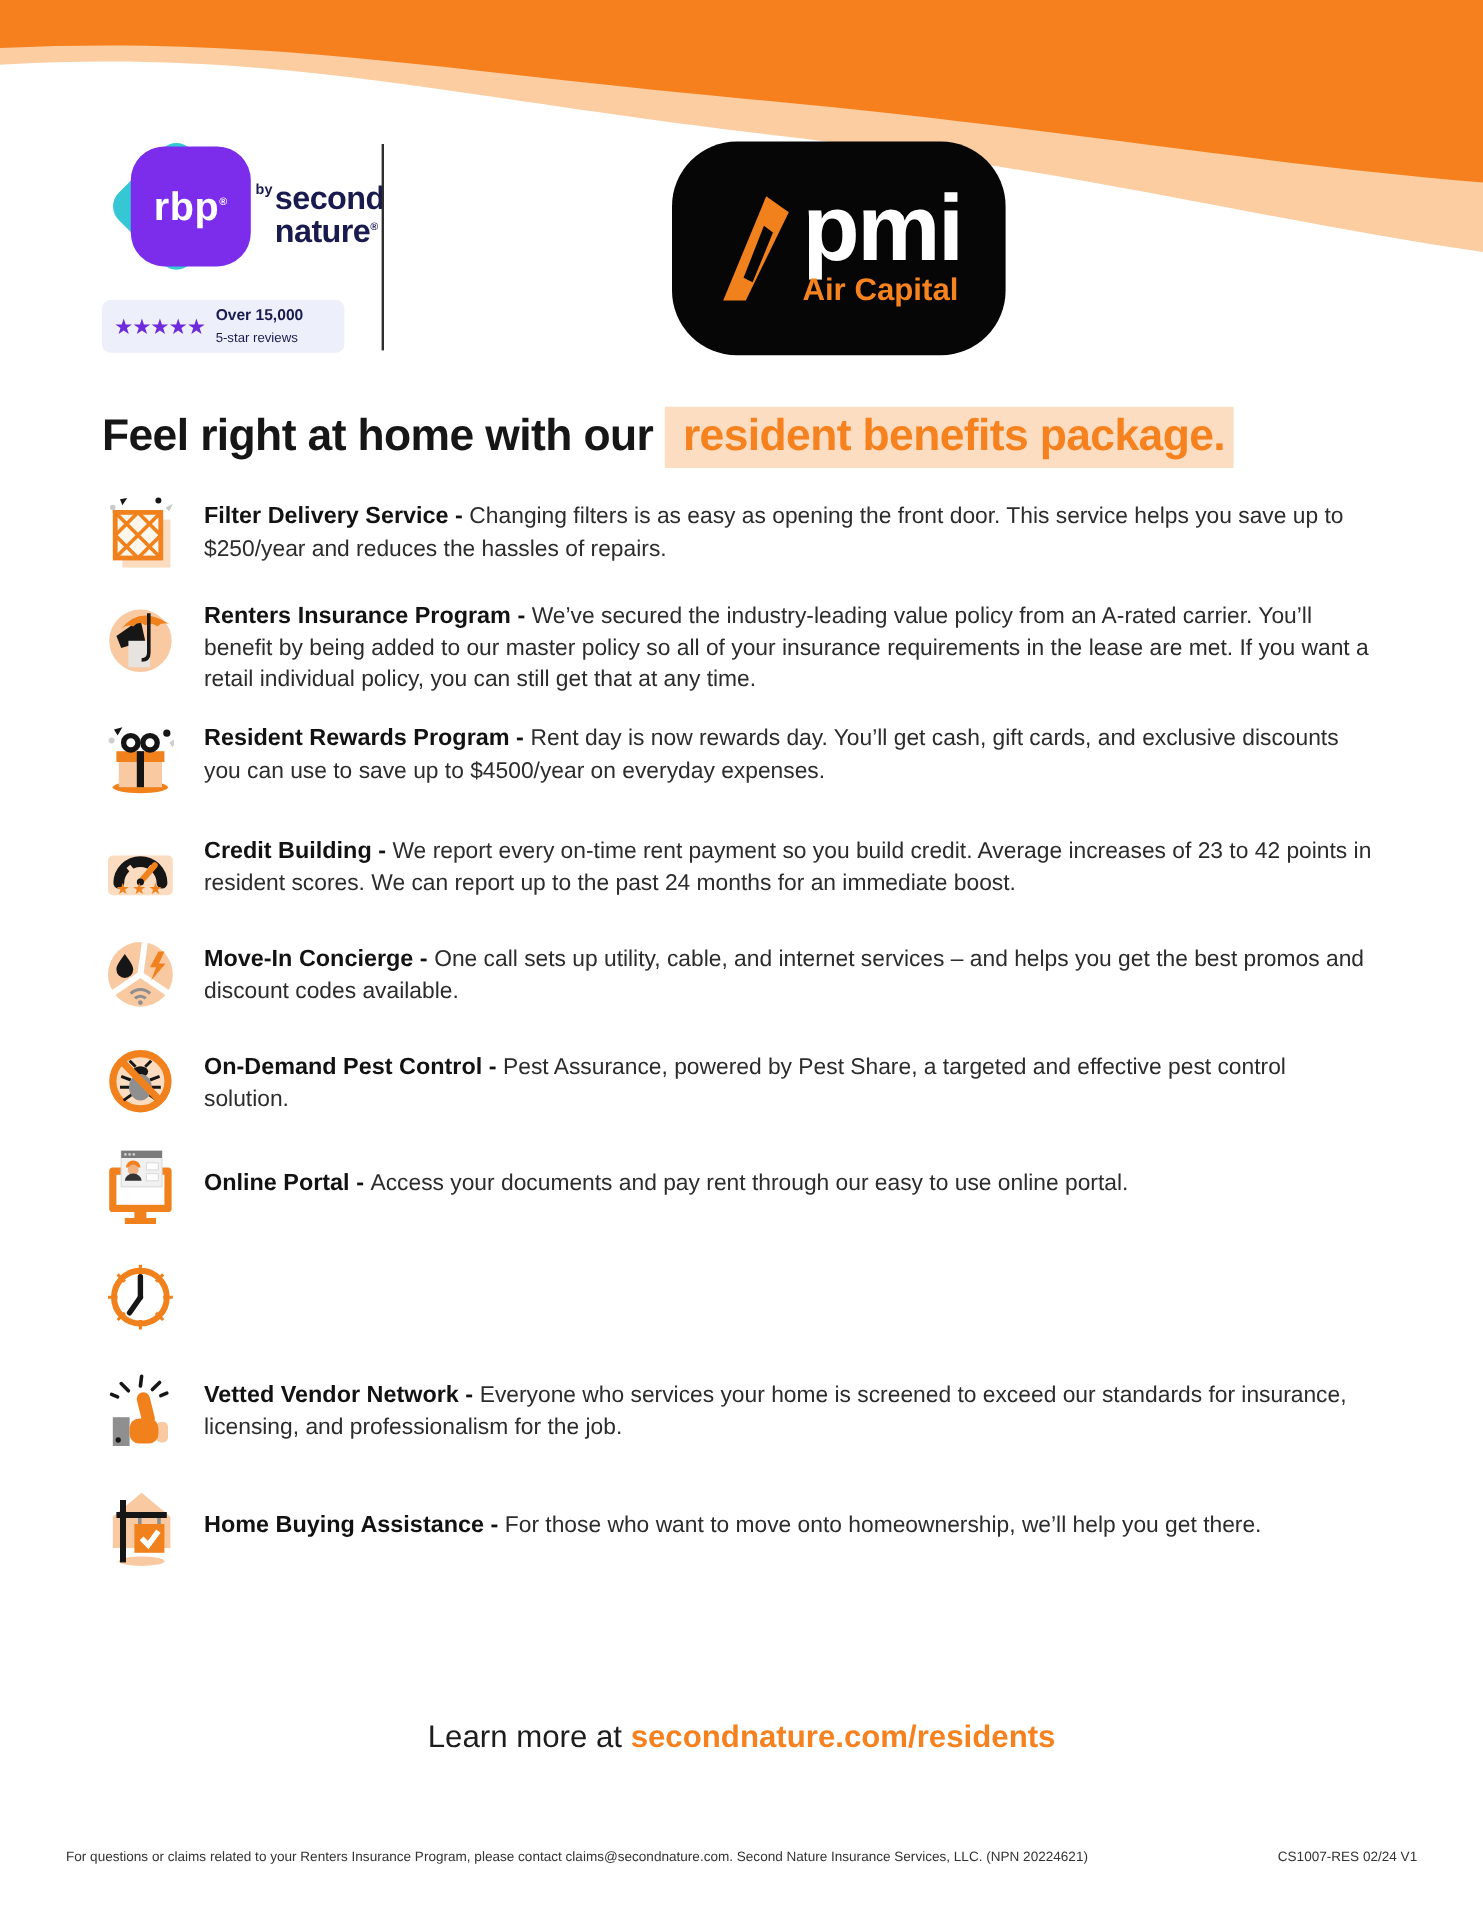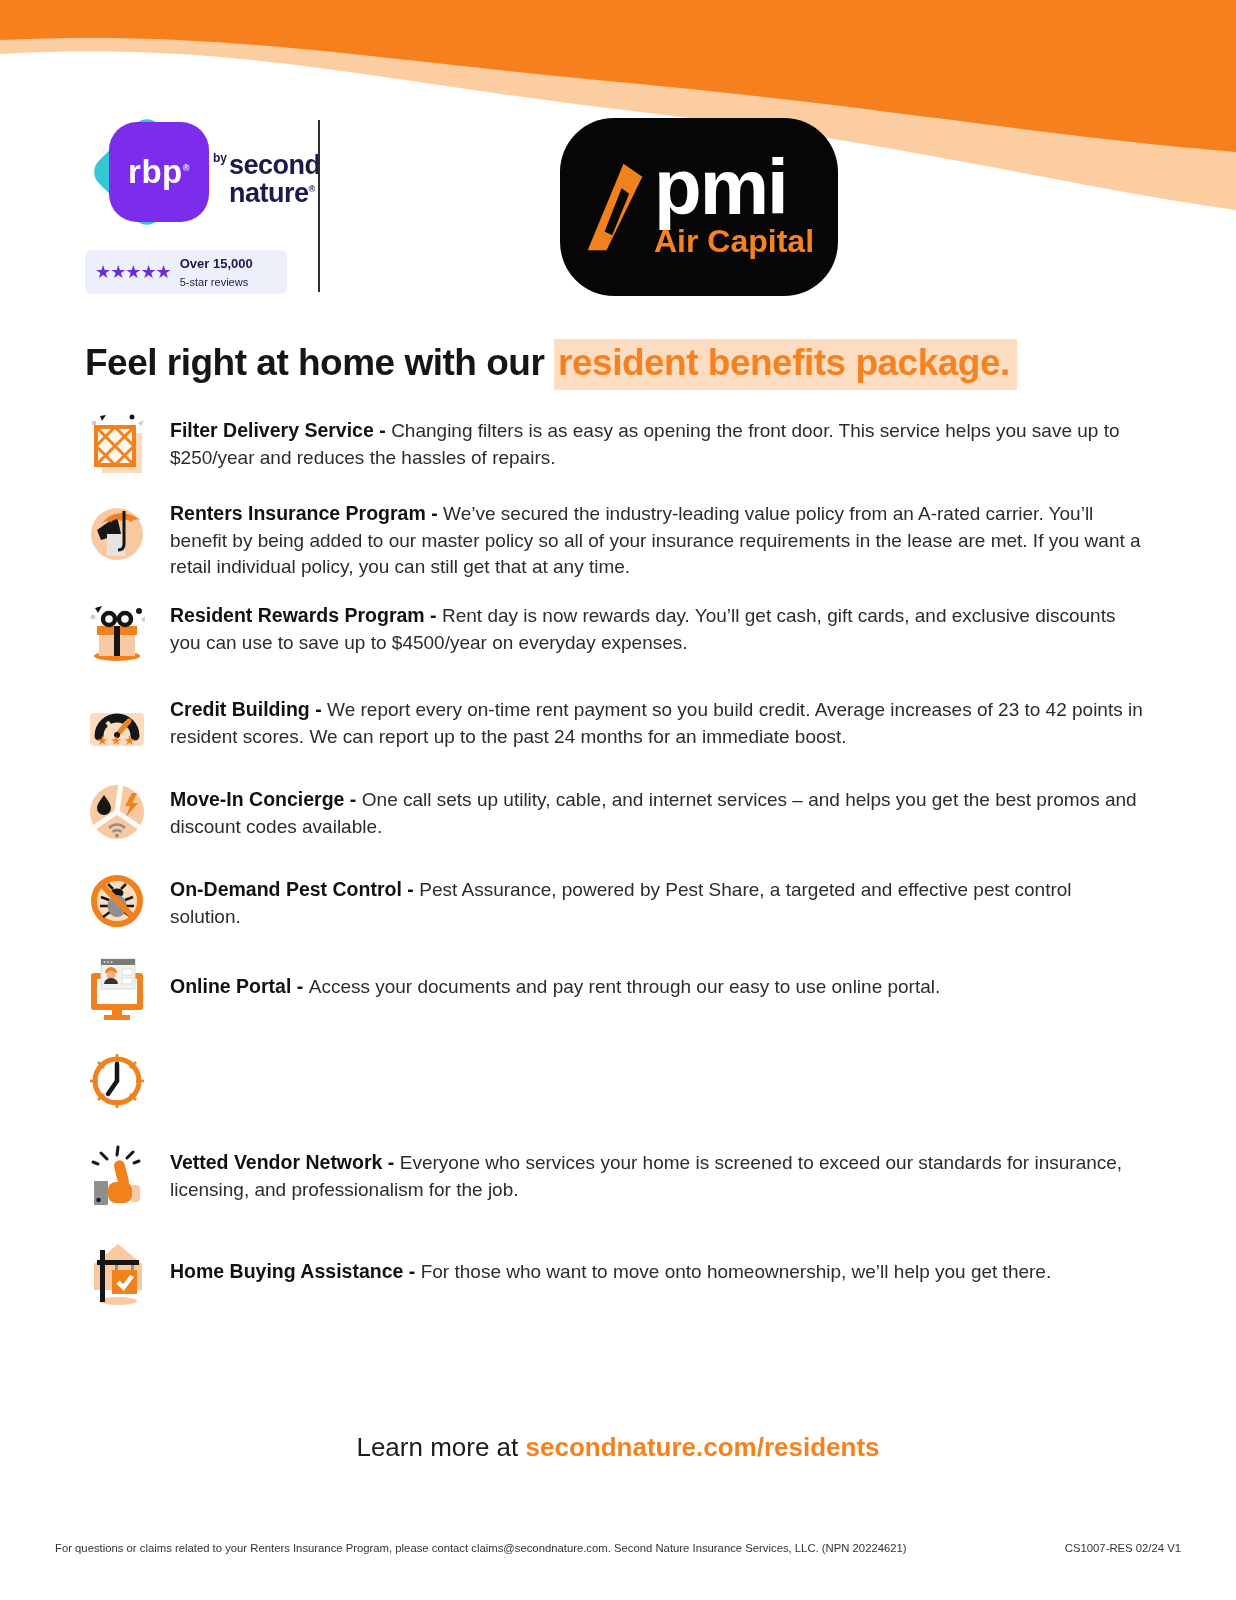--- a/index.html
+++ b/index.html
@@ -27,26 +27,26 @@
     display:flex;align-items:center;gap:9px;padding:0 10px;box-sizing:border-box;}
   .stars{color:#6E2BD9;font-size:18px;letter-spacing:-1px;white-space:nowrap;}
   .reviews-text{color:#191B4F;line-height:1.15;}
   .reviews-text .l1{font-size:13px;font-weight:700;}
   .reviews-text .l2{font-size:11px;}
   .vdivider{position:absolute;left:233px;top:2px;width:2px;height:172px;background:#2e2e2e;}
   .pmi-box{margin-left:250px;width:278px;height:178px;background:#060606;border-radius:54px;
     display:flex;align-items:center;justify-content:center;gap:6px;}
   .pmi-text{display:flex;flex-direction:column;align-items:flex-start;}
   .pmi-word{color:#fff;font-weight:800;font-size:78px;line-height:.85;letter-spacing:-2px;}
-  .pmi-sub{color:#F6831D;font-weight:700;font-size:32px;margin-top:2px;padding-right:2px;}
+  .pmi-sub{color:#F6831D;font-weight:700;font-size:26px;margin-top:2px;padding-right:2px;}
 
   
   .doc-title{position:absolute;left:85px;top:342px;width:1090px;font-size:37px;font-weight:800;
     color:#161616;letter-spacing:-0.5px;white-space:nowrap;}
-  .doc-title .hl{color:#F6821F;background:rgba(246,130,31,.27);padding:3px 7px 7px 4px;text-align:center;}
+  .doc-title .hl{color:#F6821F;background:rgba(246,130,31,.27);padding:3px 7px 7px 15px;text-align:center;}
 
   
   .benefit{position:absolute;left:85px;width:1062px;display:flex;gap:17px;align-items:flex-start;}
   .benefit.center{align-items:center;}
   .icon-wrap{flex:0 0 64px;display:flex;justify-content:center;}
   .benefit p{margin:4px;font-size:19px;line-height:26.5px;color:#2c2c2c;}
   .b-title{font-weight:700;color:#121212;font-size:19.5px;}
 
   
   .learn-more{position:absolute;top:1432px;left:0;width:100%;text-align:center;font-size:26px;color:#1d1d1d;}

